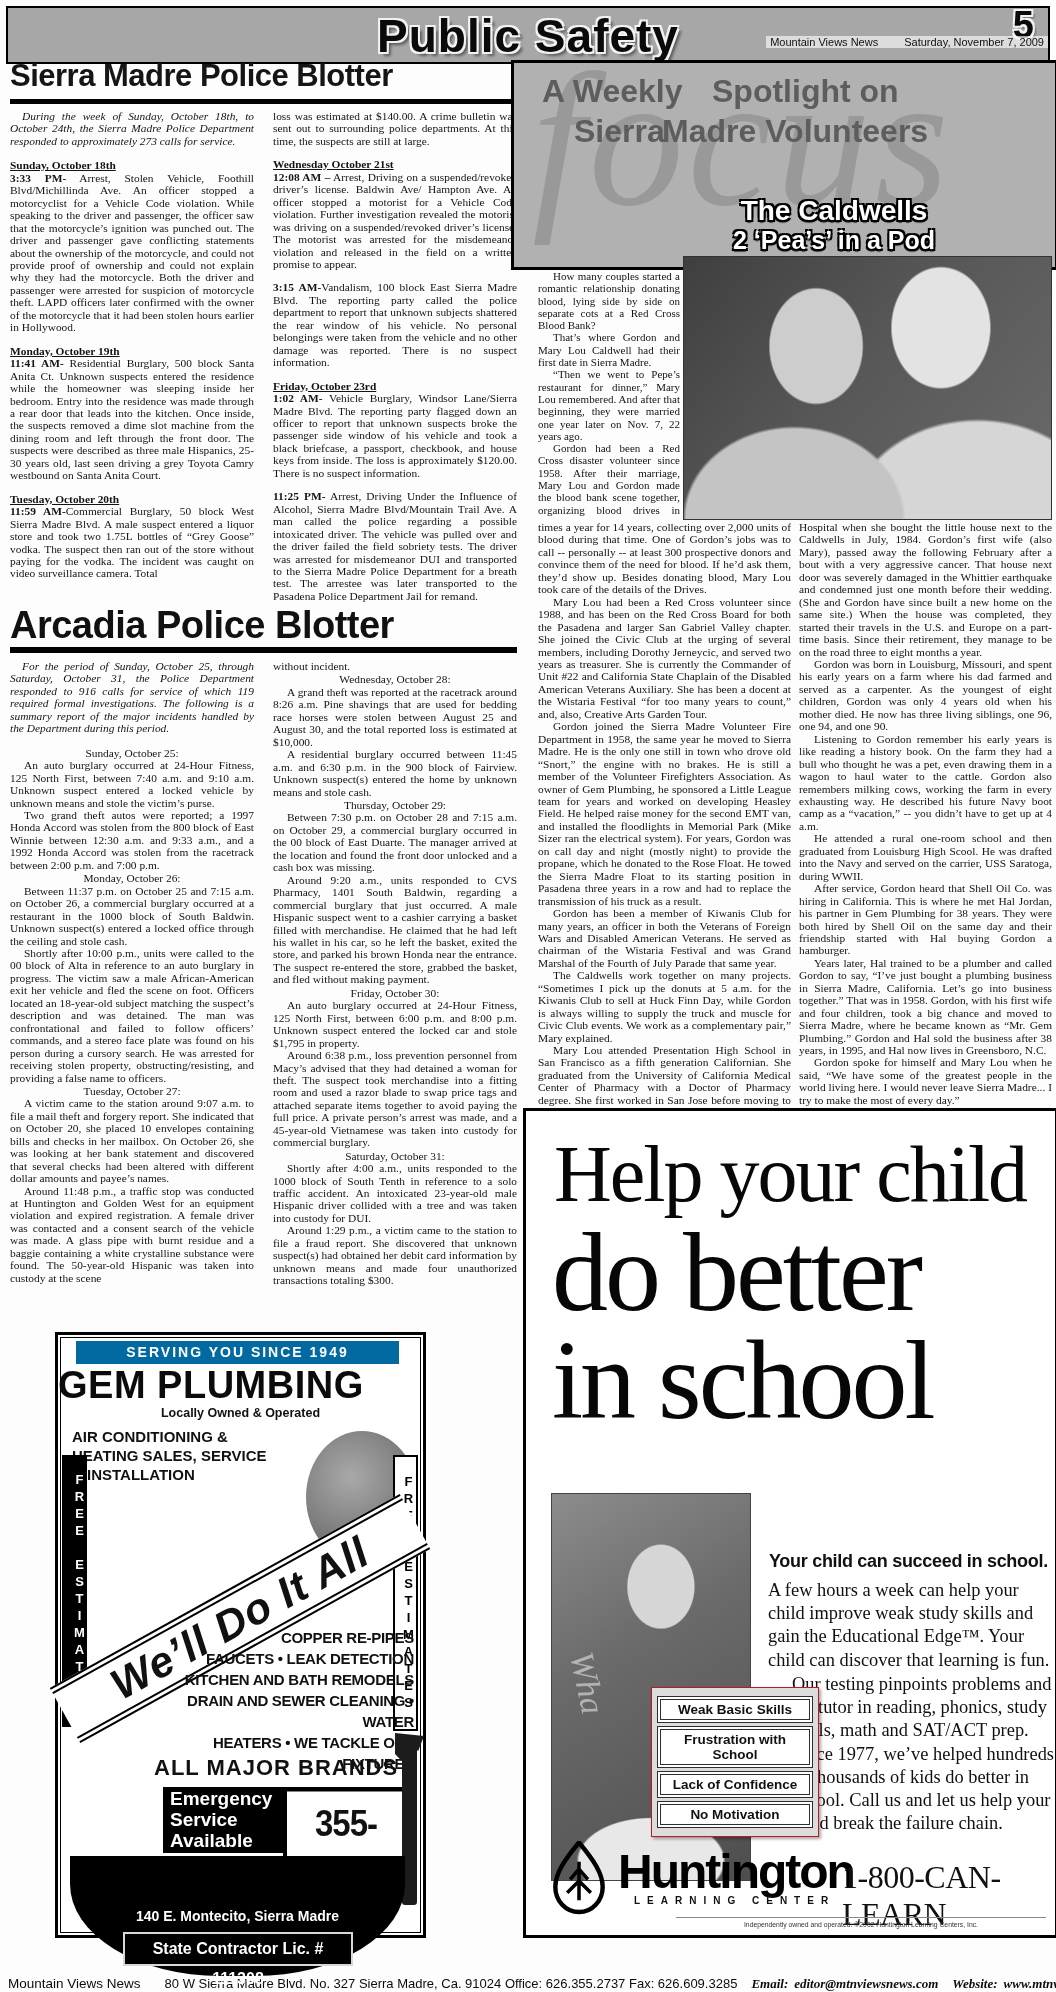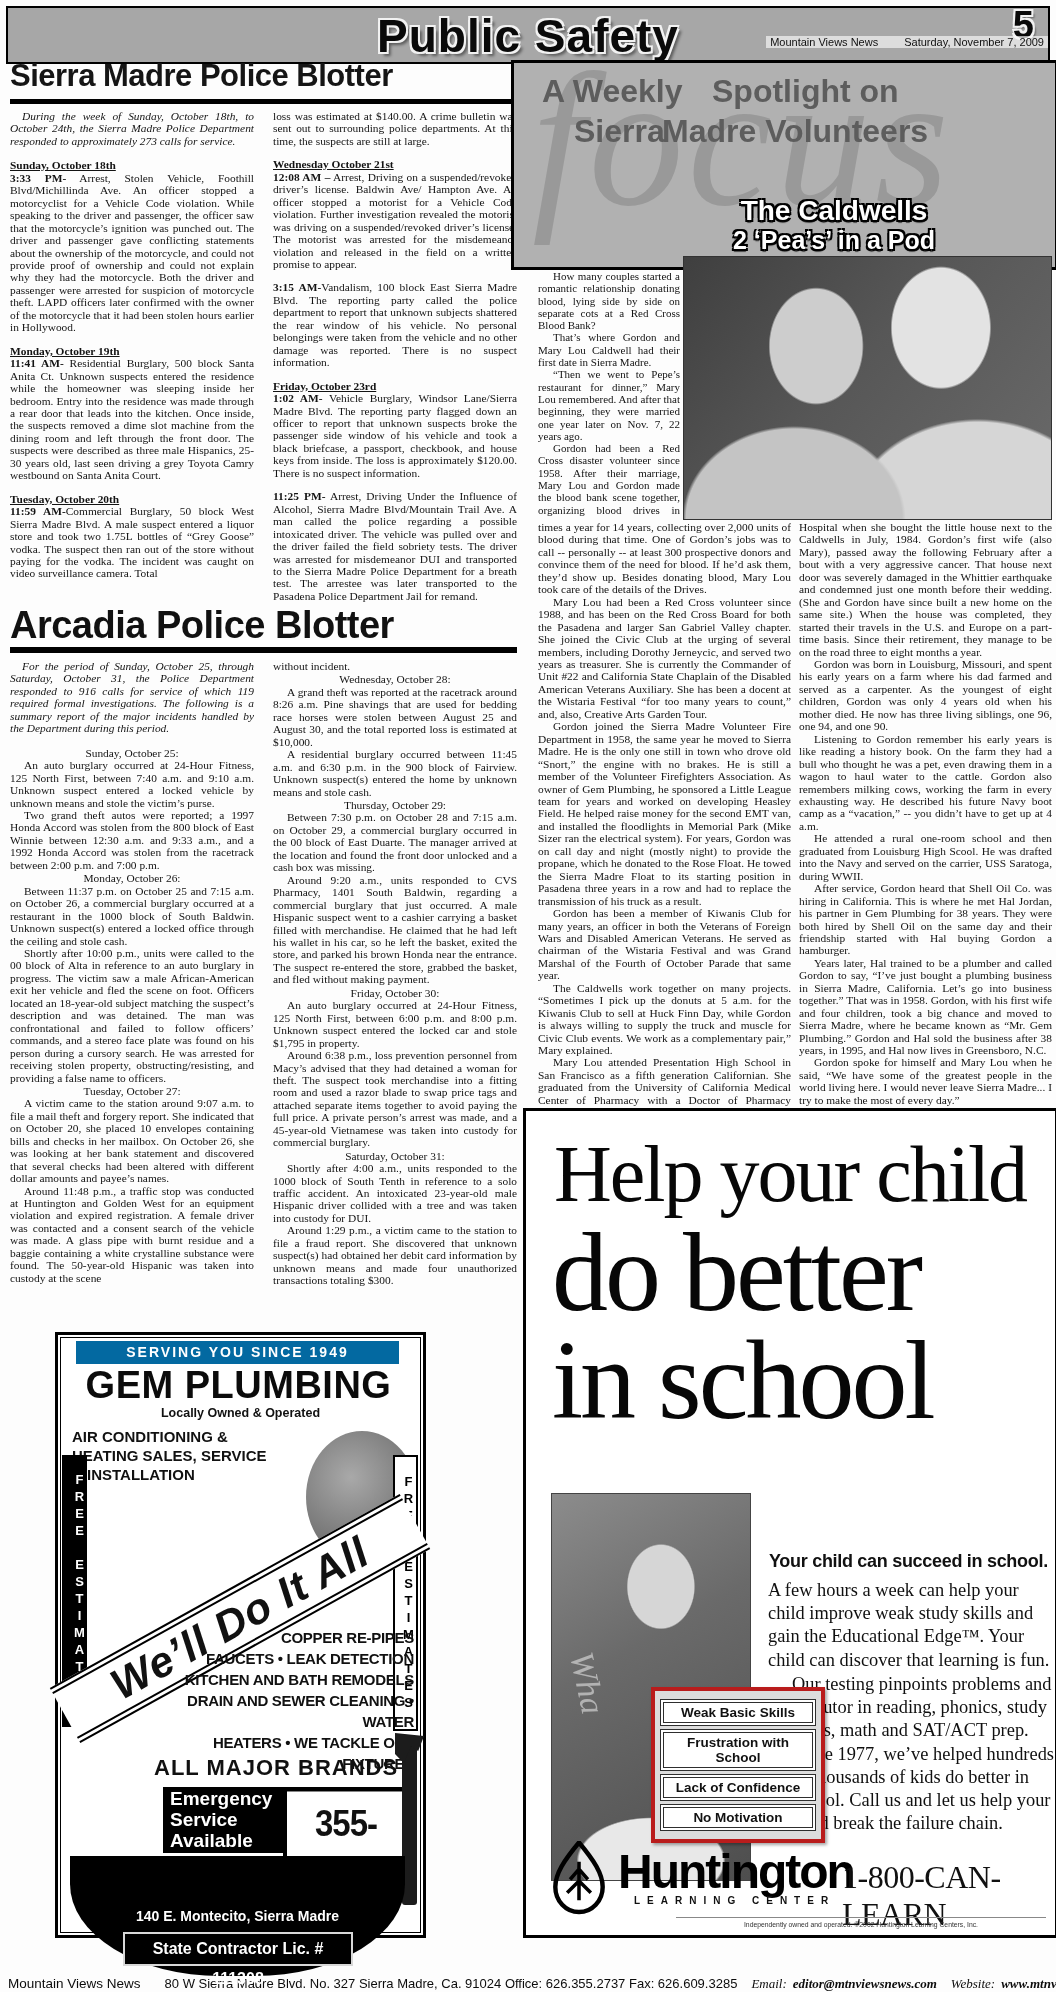--- a/index.html
+++ b/index.html
@@ -58,21 +58,21 @@
   .caldB{left:538px;top:521px;width:253px;height:672px;}
   .caldC{left:799px;top:521px;width:253px;height:672px;}
   .cald p{text-indent:15px;margin:0;}
   .cald p.ni{text-indent:0;}
 
   
   .gem{left:55px;top:1332px;width:365px;height:600px;background:#fff;border:3px solid #000;
        box-shadow:inset 0 0 0 2px #fff,inset 0 0 0 3px #000;overflow:visible;}
   .gem .banner{position:absolute;left:18px;top:6px;width:323px;height:23px;background:#0369a1;color:#fff;
        font-weight:bold;font-size:14px;text-align:center;line-height:23px;letter-spacing:2px;}
-  .gem .name{position:absolute;left:0;right:4px;top:29px;text-align:center;font-size:38px;font-weight:bold;letter-spacing:.5px;color:#0b0b0b;}
+  .gem .name{position:absolute;left:0;right:4px;top:29px;font-size:38px;font-weight:bold;letter-spacing:.5px;color:#0b0b0b;}
   .gem .tag{position:absolute;left:0;right:0;top:71px;text-align:center;font-size:12.5px;font-weight:bold;}
   .gem .air{position:absolute;left:14px;top:92px;width:195px;font-size:15px;line-height:19px;font-weight:bold;}
   .gem .blob{position:absolute;left:248px;top:96px;width:112px;height:132px;border-radius:50%;
        background:radial-gradient(circle at 40% 35%,#a9a9a9,#6f6f6f 70%,#555);}
   .free{position:absolute;top:120px;width:25px;height:272px;writing-mode:vertical-rl;text-orientation:upright;
        font-weight:bold;font-size:13px;letter-spacing:2px;text-align:center;}
   .freeL{left:4px;background:#000;color:#fff;}
   .freeR{left:335px;background:#fff;color:#000;border:2px solid #000;width:21px;}
   .diag{position:absolute;left:-18px;top:252px;width:400px;transform:rotate(-29deg);background:#fff;
        border-top:7px double #000;border-bottom:7px double #000;text-align:center;}
@@ -115,35 +115,35 @@
     background:
       radial-gradient(60px 75px at 55% 24%,#d6d6d6 0 55%,rgba(0,0,0,0) 57%),
       radial-gradient(120px 70px at 50% 95%,#e8e8e8 0 60%,rgba(0,0,0,0) 62%),
       linear-gradient(150deg,#8c8c8c 0%,#6a6a6a 40%,#4e4e4e 100%);}
   .wha{position:absolute;left:4px;top:170px;transform:rotate(78deg);font-family:"Liberation Serif",serif;
       font-size:34px;color:#d2d2d2;opacity:.7;font-style:italic;}
   .subhead{position:absolute;left:243px;top:440px;width:290px;font-weight:bold;font-size:18px;letter-spacing:-.3px;}
   .hbody{position:absolute;font-family:"Liberation Serif",serif;font-size:18.4px;line-height:23.2px;color:#101010;}
   .hb1{left:242px;top:468px;width:288px;}
   .hb2{left:266px;top:562px;width:262px;}
-  .checks{position:absolute;left:125px;top:576px;width:156px;background:#dcdcdc;border:4px solid #b91c1c;padding:5px 5px;box-shadow:2px 2px 3px rgba(0,0,0,.35);}
+  .checks{position:absolute;left:125px;top:576px;width:156px;background:#dcdcdc;border:1px solid #b91c1c;padding:5px 5px;box-shadow:2px 2px 3px rgba(0,0,0,.35);}
   .cbox{border:1px solid #2e2e2e;padding:2px;margin:3px 0;background:#fff;}
   .cbox > div{border:1px solid #2e2e2e;text-align:center;font-weight:bold;font-size:13.5px;padding:2px 1px;}
   .hlogo-icon{position:absolute;left:22px;top:730px;}
   .hlogo-word{position:absolute;left:92px;top:733px;font-size:48px;font-weight:bold;letter-spacing:-2px;color:#000;}
   .hlogo-sub{position:absolute;left:108px;top:784px;font-size:10px;font-weight:bold;letter-spacing:7px;}
   .hphone{position:absolute;left:316px;top:748px;font-family:"Liberation Serif",serif;font-size:32px;letter-spacing:-.5px;}
   .hfine{position:absolute;left:150px;top:806px;width:370px;border-top:1px solid #888;padding-top:3px;
      font-size:6.8px;color:#333;text-align:center;}
 
   
   .footer{left:8px;top:1976px;width:1042px;display:flex;align-items:baseline;font-size:13px;color:#0c0c0c;white-space:nowrap;}
   .footer .fname{font-size:13.5px;margin-right:24px;}
   .footer .faddr{flex:1;}
-  .footer .flab{font-family:"Liberation Serif",serif;font-style:italic;font-weight:normal;margin-left:14px;}
+  .footer .flab{font-family:"Liberation Serif",serif;font-style:italic;font-weight:bold;margin-left:14px;}
   .footer .fval{font-family:"Liberation Serif",serif;font-style:italic;font-weight:bold;margin-left:6px;}
 </style>
 </head>
 <body>
 
 <div id="page">
 
   <div class="abs topbar">
     <div class="abs pub-title">Public Safety</div>
     <div class="abs page-num">5</div>
@@ -220,21 +220,21 @@
   <div class="abs col cald caldA" style="font-size:11px;line-height:12.3px;">
     <p>How many couples started a romantic relationship donating blood, lying side by side on separate cots at a Red Cross Blood Bank?</p>
     <p>That’s where Gordon and Mary Lou Caldwell had their first date in Sierra Madre.</p>
     <p>“Then we went to Pepe’s restaurant for dinner,” Mary Lou remembered. And after that beginning, they were married one year later on Nov. 7, 22 years ago.</p>
     <p>Gordon had been a Red Cross disaster volunteer since 1958. After their marriage, Mary Lou and Gordon made the blood bank scene together, organizing blood drives in Sierra Madre three</p>
   </div>
   <div class="abs col cald caldB">
     <p class="ni">times a year for 14 years, collecting over 2,000 units of blood during that time. One of Gordon’s jobs was to call -- personally -- at least 300 prospective donors and convince them of the need for blood. If he’d ask them, they’d show up. Besides donating blood, Mary Lou took care of the details of the Drives.</p>
     <p>Mary Lou had been a Red Cross volunteer since 1988, and has been on the Red Cross Board for both the Pasadena and larger San Gabriel Valley chapter. She joined the Civic Club at the urging of several members, including Dorothy Jerneycic, and served two years as treasurer. She is currently the Commander of Unit #22 and California State Chaplain of the Disabled American Veterans Auxiliary. She has been a docent at the Wistaria Festival “for too many years to count,” and, also, Creative Arts Garden Tour.</p>
     <p>Gordon joined the Sierra Madre Volunteer Fire Department in 1958, the same year he moved to Sierra Madre. He is the only one still in town who drove old “Snort,” the engine with no brakes. He is still a member of the Volunteer Firefighters Association. As owner of Gem Plumbing, he sponsored a Little League team for years and worked on developing Heasley Field. He helped raise money for the second EMT van, and installed the floodlights in Memorial Park (Mike Sizer ran the electrical system). For years, Gordon was on call day and night (mostly night) to provide the propane, which he donated to the Rose Float. He towed the Sierra Madre Float to its starting position in Pasadena three years in a row and had to replace the transmission of his truck as a result.</p>
-    <p>Gordon has been a member of Kiwanis Club for many years, an officer in both the Veterans of Foreign Wars and Disabled American Veterans. He served as chairman of the Wistaria Festival and was Grand Marshal of the Fourth of October Parade that same year.</p>
+    <p>Gordon has been a member of Kiwanis Club for many years, an officer in both the Veterans of Foreign Wars and Disabled American Veterans. He served as chairman of the Wistaria Festival and was Grand Marshal of the Fourth of July Parade that same year.</p>
     <p>The Caldwells work together on many projects. “Sometimes I pick up the donuts at 5 a.m. for the Kiwanis Club to sell at Huck Finn Day, while Gordon is always willing to supply the truck and muscle for Civic Club events. We work as a complementary pair,” Mary explained.</p>
     <p>Mary Lou attended Presentation High School in San Francisco as a fifth generation Californian. She graduated from the University of California Medical Center of Pharmacy with a Doctor of Pharmacy degree. She first worked in San Jose before moving to Southern California.</p>
     <p>She was a pharmacist at Good Samaritan</p>
   </div>
   <div class="abs col cald caldC">
     <p class="ni">Hospital when she bought the little house next to the Caldwells in July, 1984. Gordon’s first wife (also Mary), passed away the following February after a bout with a very aggressive cancer. That house next door was severely damaged in the Whittier earthquake and condemned just one month before their wedding. (She and Gordon have since built a new home on the same site.) When the house was completed, they started their travels in the U.S. and Europe on a part-time basis. Since their retirement, they manage to be on the road three to eight months a year.</p>
     <p>Gordon was born in Louisburg, Missouri, and spent his early years on a farm where his dad farmed and served as a carpenter. As the youngest of eight children, Gordon was only 4 years old when his mother died. He now has three living siblings, one 96, one 94, and one 90.</p>
     <p>Listening to Gordon remember his early years is like reading a history book. On the farm they had a bull who thought he was a pet, even drawing them in a wagon to haul water to the cattle. Gordon also remembers milking cows, working the farm in every exhausting way. He described his future Navy boot camp as a “vacation,” -- you didn’t have to get up at 4 a.m.</p>
     <p>He attended a rural one-room school and then graduated from Louisburg High Scool. He was drafted into the Navy and served on the carrier, USS Saratoga, during WWII.</p>
     <p>After service, Gordon heard that Shell Oil Co. was hiring in California. This is where he met Hal Jordan, his partner in Gem Plumbing for 38 years. They were both hired by Shell Oil on the same day and their friendship started with Hal buying Gordon a hamburger.</p>

